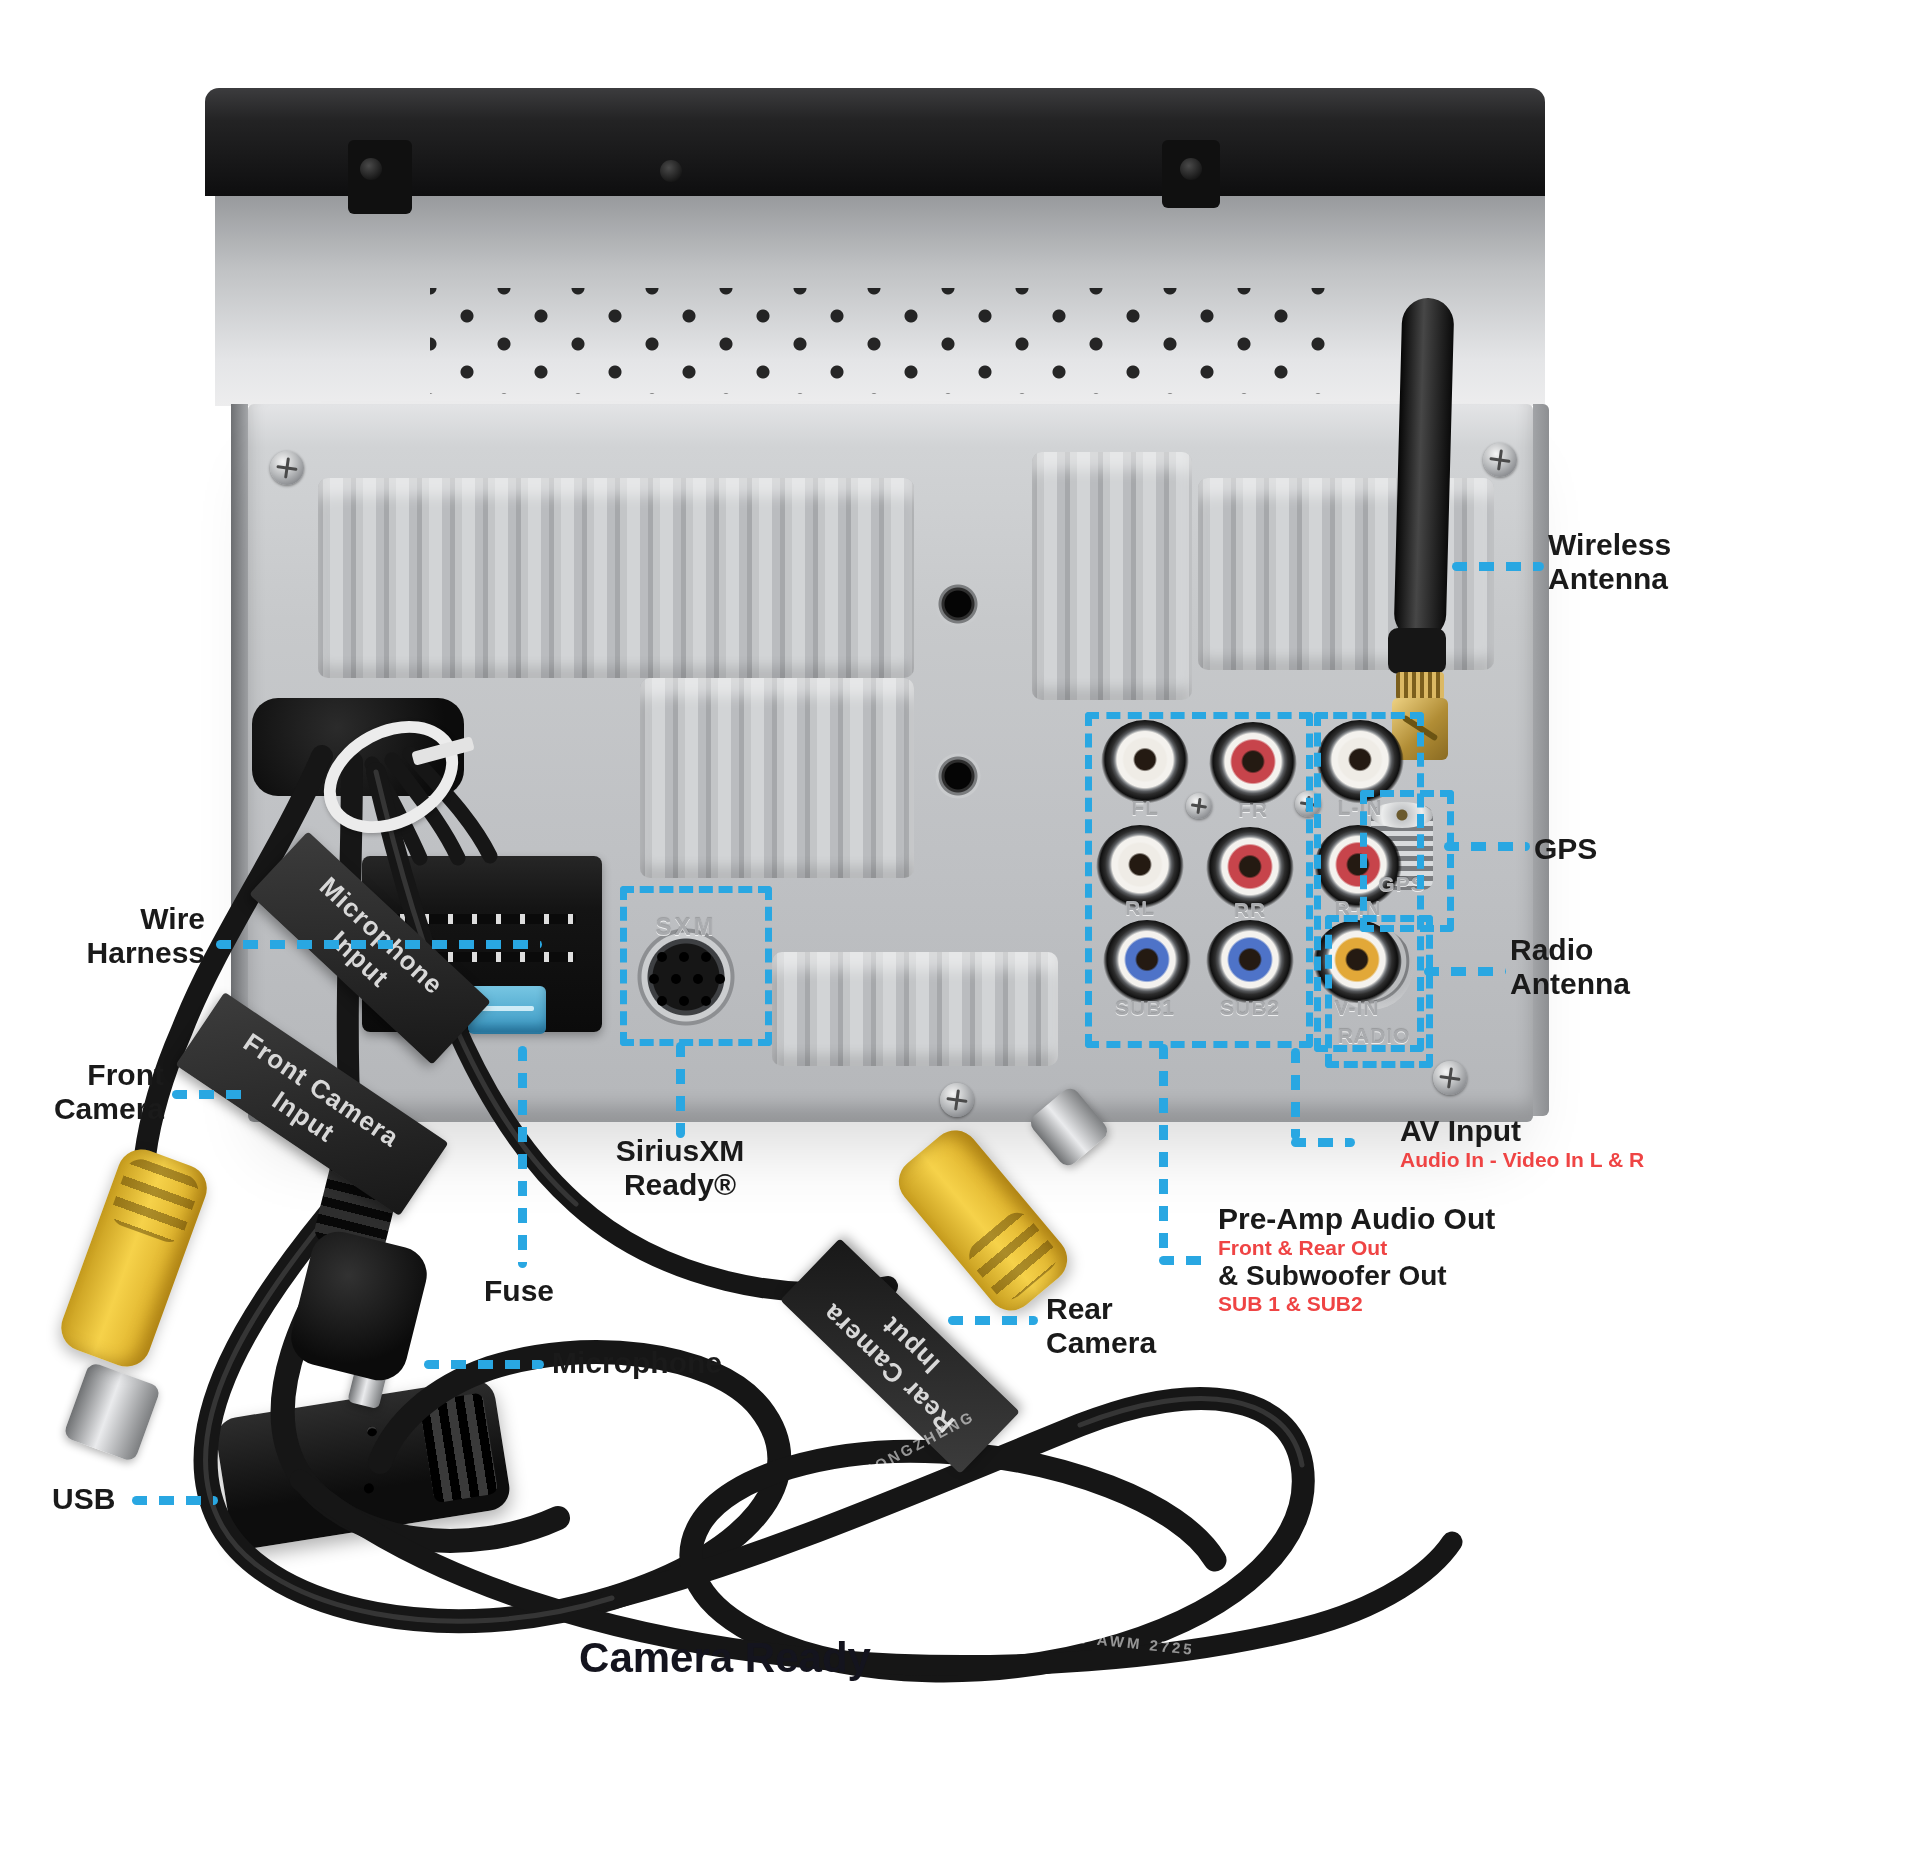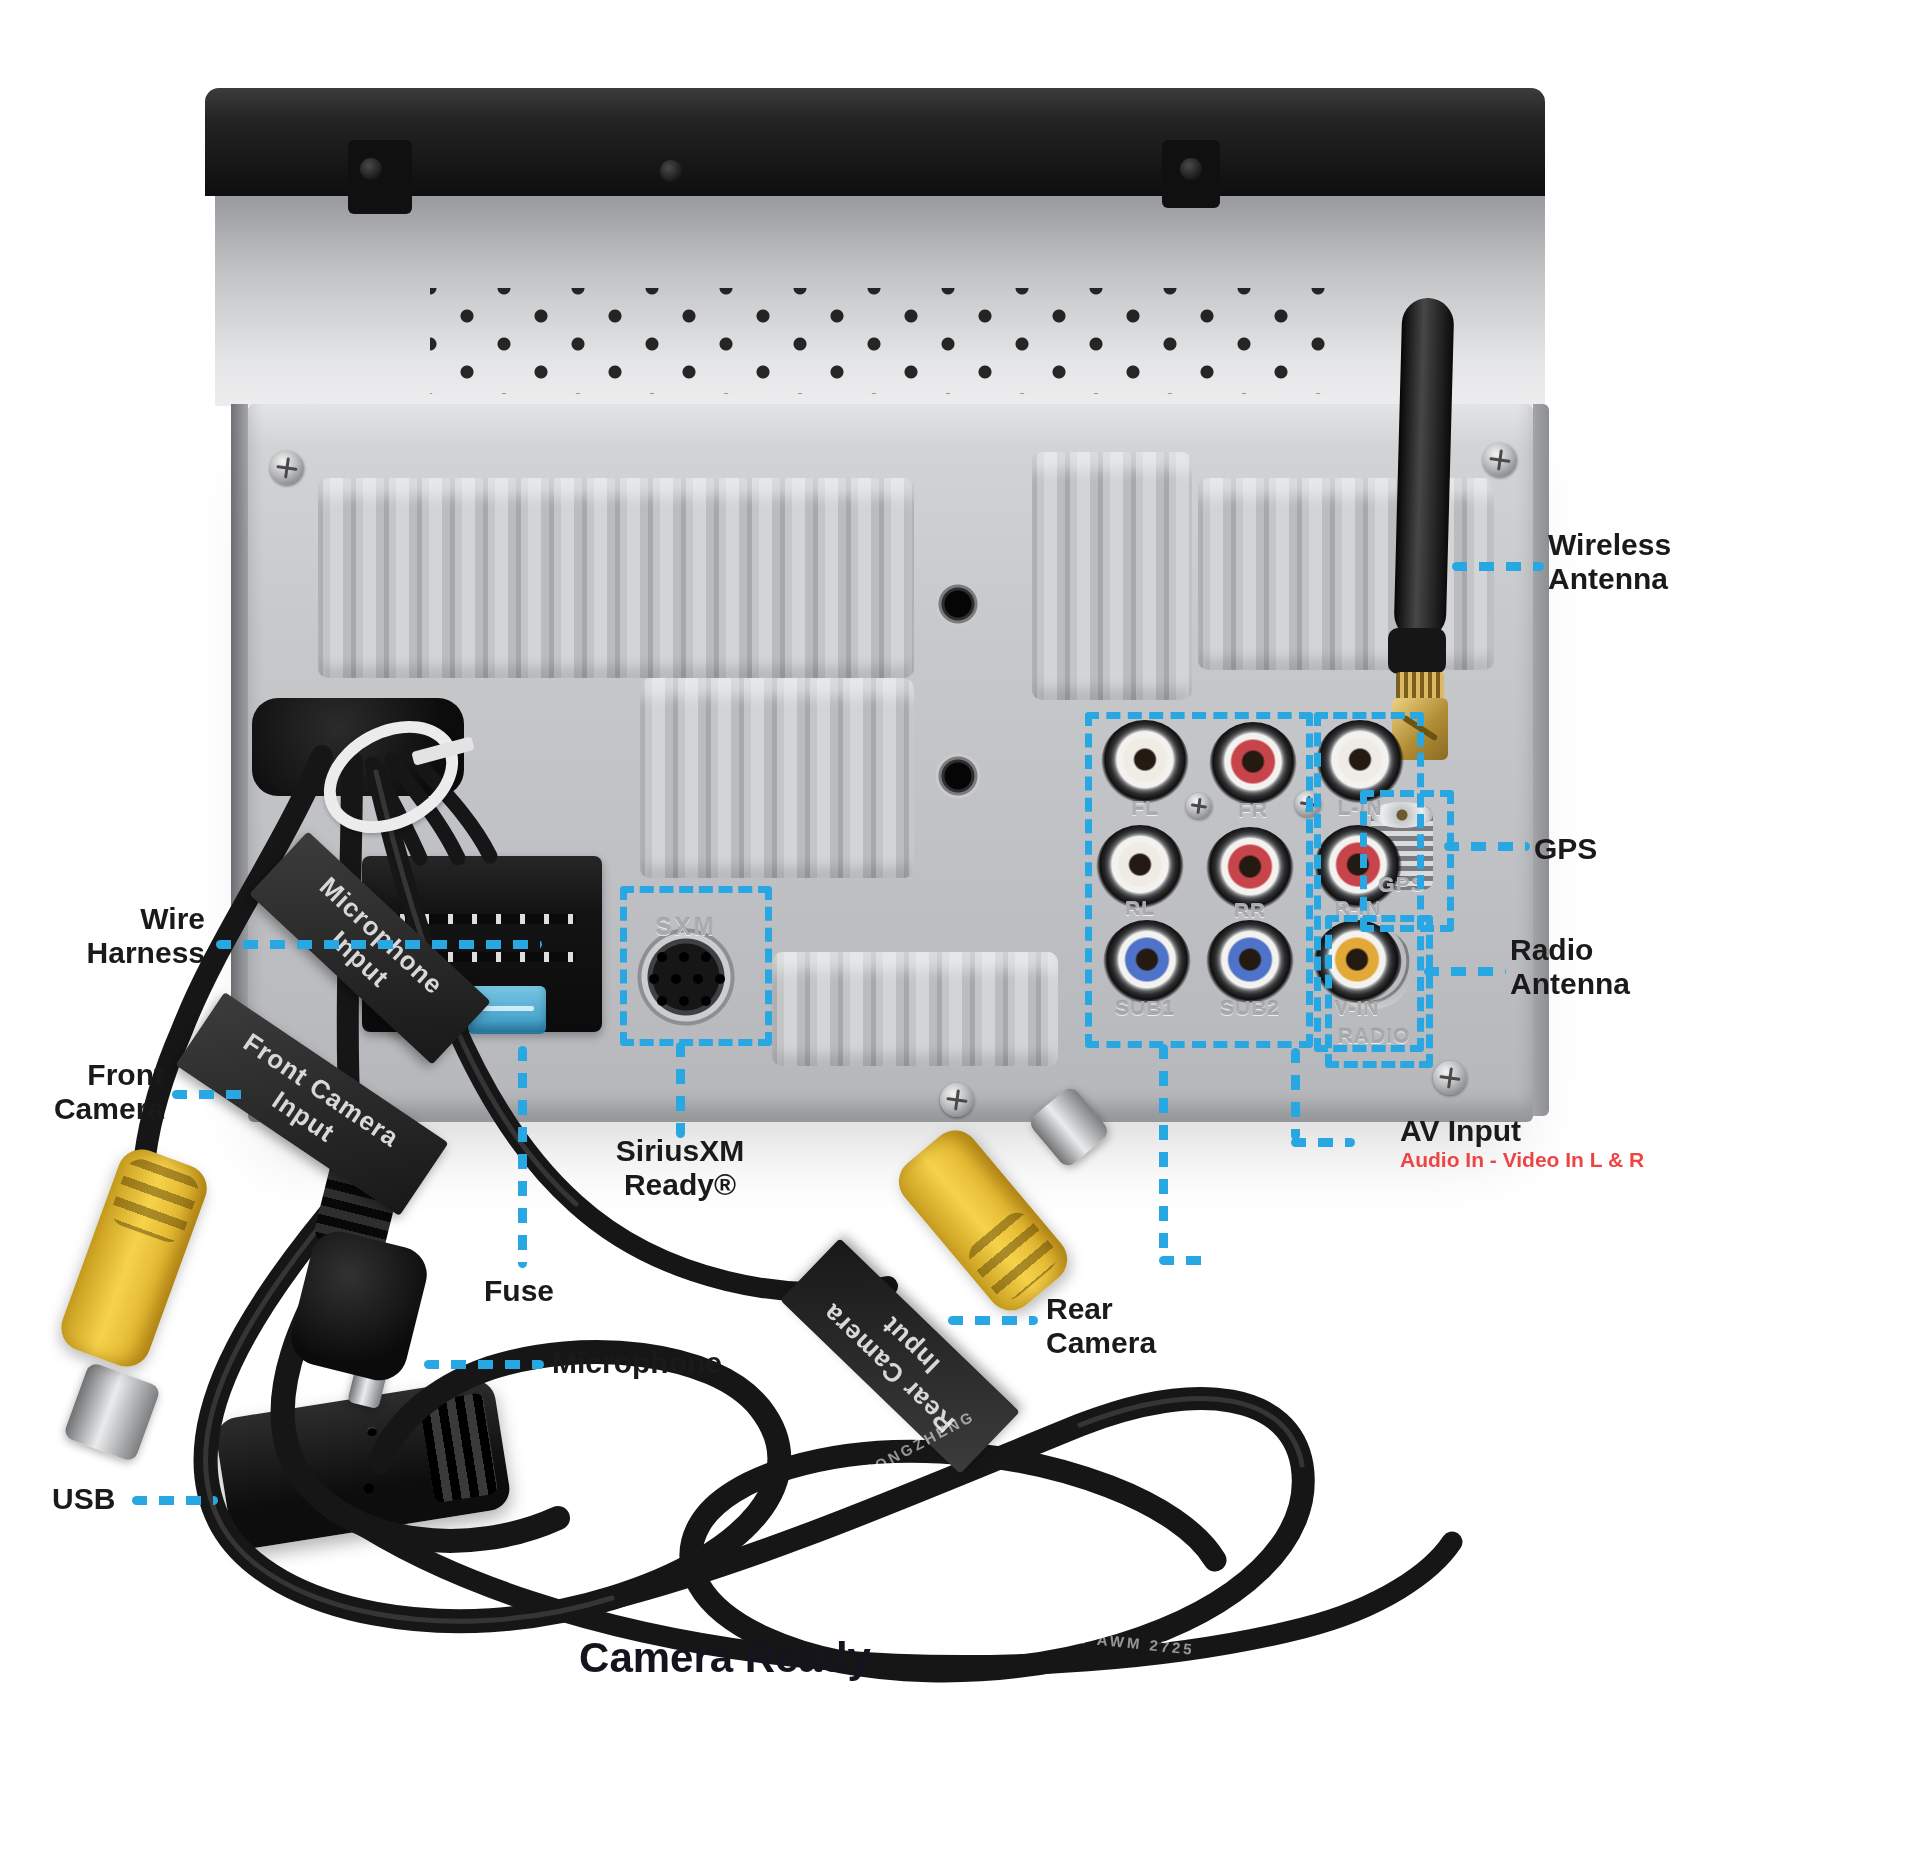--- a/index.html
+++ b/index.html
@@ -273,20 +273,26 @@
     <div class="big">GPS</div>
   </div>
   <div class="lbl" style="left:1510px;top:933px;">
     <div class="big">Radio</div>
     <div class="big">Antenna</div>
   </div>
   <div class="lbl" style="left:1360px;top:1114px;margin-left:40px;">
     <div class="big">AV Input</div>
     <div class="sub">Audio In - Video In L &amp; R</div>
   </div>
+  <div class="lbl" style="left:1218px;top:1202px;">
+    <div class="big">Pre-Amp Audio Out</div>
+    <div class="sub">Front &amp; Rear Out</div>
+    <div class="mid">&amp; Subwoofer Out</div>
+    <div class="sub">SUB 1 &amp; SUB2</div>
+  </div>
   <div class="lbl r" style="left:30px;top:902px;width:175px;">
     <div class="big">Wire</div>
     <div class="big">Harness</div>
   </div>
   <div class="lbl r" style="left:16px;top:1058px;width:148px;">
     <div class="big">Front</div>
     <div class="big">Camera</div>
   </div>
   <div class="lbl c" style="left:596px;top:1134px;width:168px;">
     <div class="big">SiriusXM</div>

